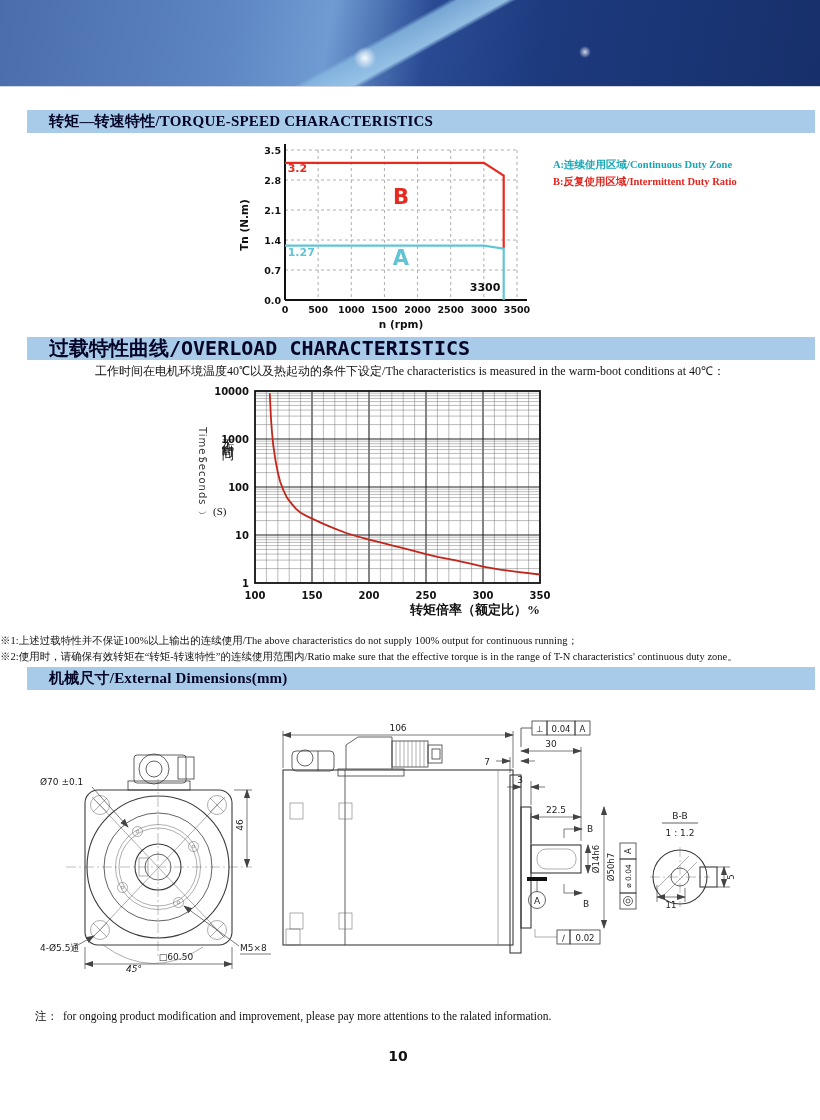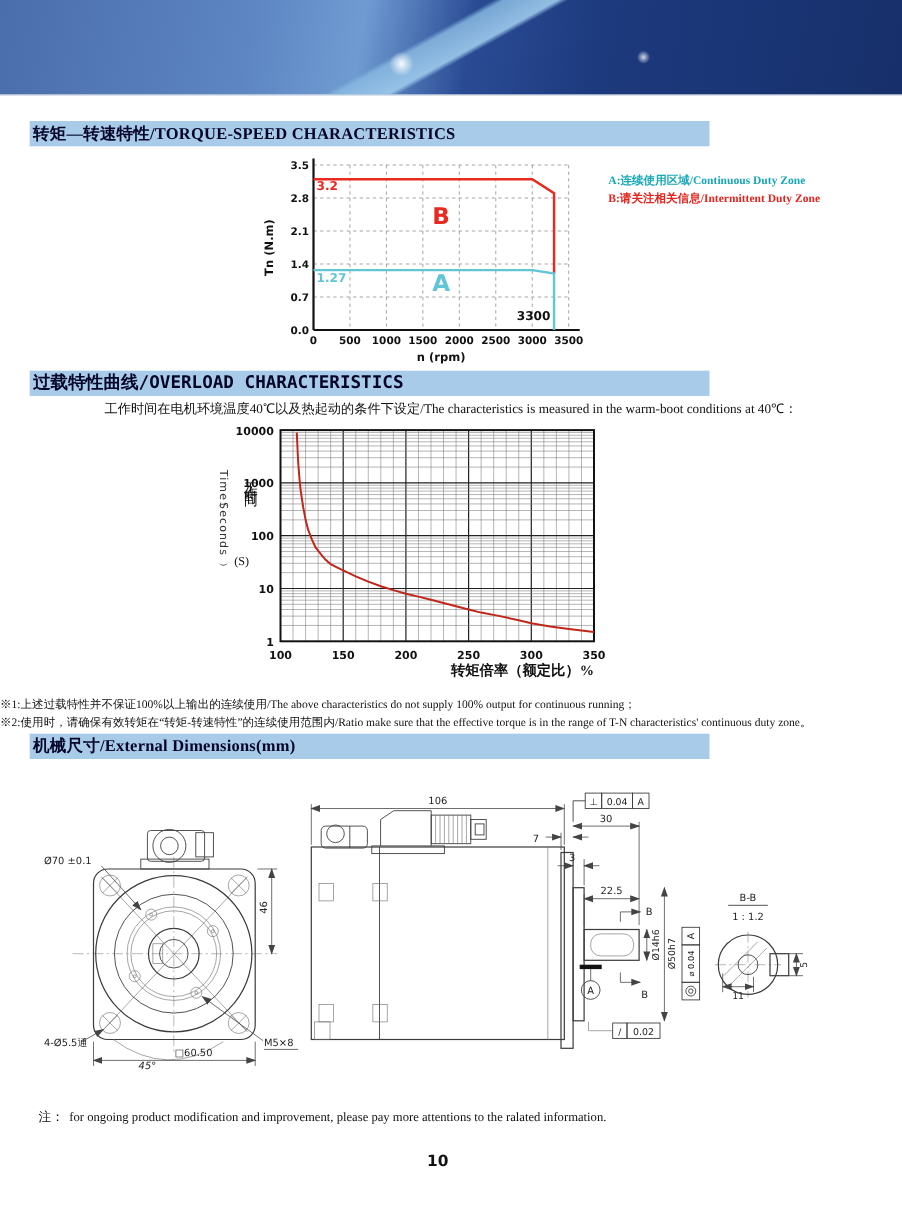--- a/index.html
+++ b/index.html
@@ -9,24 +9,24 @@
   
   .banner{position:absolute;left:0;top:8;width:820px;height:86px;
     background:
       radial-gradient(circle 15px at 365px 58px, rgba(255,255,255,.95), rgba(255,255,255,0) 75%),
       radial-gradient(circle 8px at 585px 52px, rgba(255,255,255,.8), rgba(255,255,255,0) 75%),
       linear-gradient(151deg, rgba(255,255,255,0) 46%, rgba(134,183,224,.85) 47%, rgba(158,202,236,.9) 52%, rgba(255,255,255,0) 53%),
       linear-gradient(100deg, #4a6dab 0%, #5d86c2 28%, #6f9bd2 40%, #2a4b94 52%, #1d3a7e 66%, #17306b 100%);
     border-bottom:1px solid #cfd6e2;}
 
   
-  .secbar{position:absolute;left:27px;width:618px;height:23px;background:#a7cbe9;
-    display:flex;align-items:center;padding-left:3px;box-sizing:border-box;}
+  .secbar{position:absolute;left:27px;width:788px;height:23px;background:#a7cbe9;
+    display:flex;align-items:center;padding-left:22px;box-sizing:border-box;}
   .secbar .t{font-weight:bold;font-size:15px;color:#050528;letter-spacing:.2px;}
-  .secbar .mono{font-family:"DejaVu Sans Mono",monospace;font-size:16px;letter-spacing:0;}
+  .secbar .mono{font-family:"DejaVu Sans Mono",monospace;font-size:20px;letter-spacing:0;}
 
   
   .tchart-wrap{position:absolute;left:237px;top:138px;width:560px;height:200px;}
   .tlegend{position:absolute;left:316px;top:18px;font-family:"Liberation Serif",serif;
            font-weight:bold;font-size:10.5px;line-height:17px;white-space:nowrap;}
   .legA{color:#18a7b5;}
   .legB{color:#e0251f;}
   .grid{stroke:#999;stroke-width:.8;stroke-dasharray:3 3;}
   .axis{stroke:#111;stroke-width:2;}
   .tick{font:600 9.5px "DejaVu Sans",sans-serif;fill:#111;}
@@ -114,21 +114,21 @@
       <text class="ann" fill="#e8291f" text-anchor="start" x="50.7" y="34.3">3.2</text>
       <text class="ann" fill="#62c5d5" text-anchor="start" x="50.7" y="118.3">1.27</text>
       <text class="ann-lg" fill="#e8291f" text-anchor="middle" x="164.0" y="65.6">B</text>
       <text class="ann-lg" fill="#62c5d5" text-anchor="middle" x="164.0" y="126.9">A</text>
       <text class="ann" fill="#111111" text-anchor="end" x="263.4" y="152.6">3300</text>
       <text class="axtitle" text-anchor="middle" x="164" y="190">n (rpm)</text>
       <text class="axtitle" text-anchor="middle" transform="translate(11,87) rotate(-90)">Tn (N.m)</text>
     </svg>
   <div class="tlegend">
     <div class="legA">A:连续使用区域/Continuous Duty Zone</div>
-    <div class="legB">B:请关注相关信息/Intermittent Duty Zone</div>
+    <div class="legB">B:反复使用区域/Intermittent Duty Ratio</div>
   </div>
 </div>
 
 <div class="secbar" style="top:337px;">
   <span class="t mono">过载特性曲线/OVERLOAD CHARACTERISTICS</span>
 </div>
 
 <div class="cond-note">工作时间在电机环境温度40℃以及热起动的条件下设定/The characteristics is measured in the warm-boot conditions at 40℃：</div>
 
 <div class="ochart-wrap">

